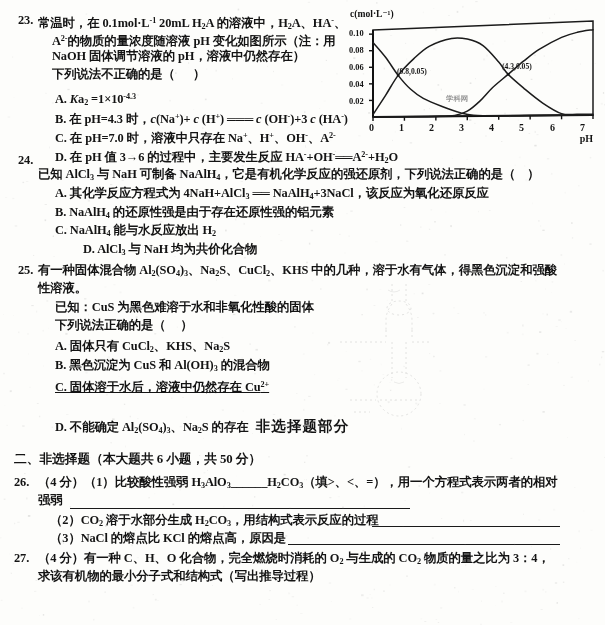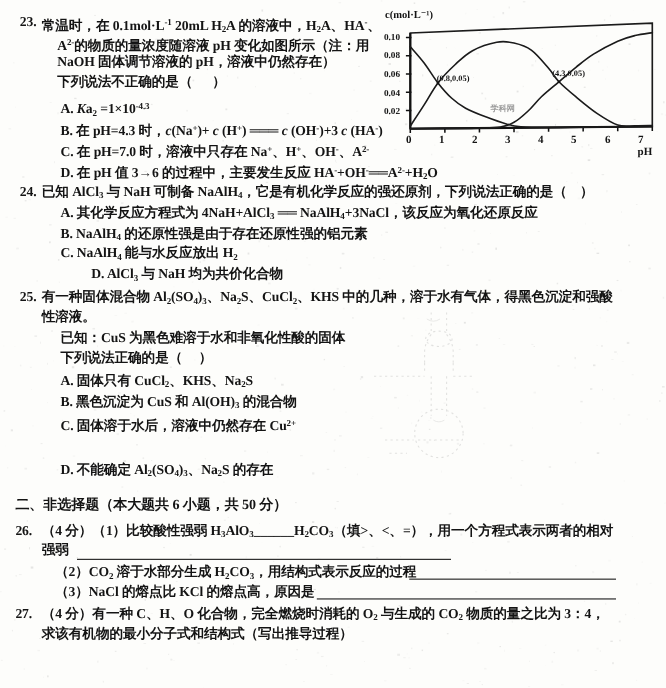--- a/index.html
+++ b/index.html
@@ -125,40 +125,41 @@
         <line x1="244" y1="111.02" x2="244" y2="115.02" stroke="#111" stroke-width="1.4"></line>
         <path d="M24.00,38.43 C26.10,40.90 32.38,47.74 36.57,53.23 C40.76,58.72 44.95,66.00 49.14,71.35 C53.33,76.69 57.52,81.49 61.71,85.32 C65.90,89.15 69.05,91.47 74.29,94.32 C79.52,97.17 86.86,100.01 93.14,102.43 C99.43,104.86 106.76,107.42 112.00,108.89 C117.24,110.37 118.29,110.77 124.57,111.27 C130.86,111.76 140.29,111.82 149.71,111.87 C159.14,111.92 170.67,111.68 181.14,111.59 C191.62,111.49 202.10,111.40 212.57,111.30 C223.05,111.21 238.76,111.07 244.00,111.02" fill="none" stroke="#1b1b1b" stroke-width="1.5" stroke-linecap="round"></path>
         <path d="M24.00,110.51 C26.10,107.32 32.38,97.87 36.57,91.34 C40.76,84.82 44.43,77.46 49.14,71.35 C53.86,65.23 59.62,59.51 64.86,54.63 C70.10,49.75 74.29,45.43 80.57,42.06 C86.86,38.69 96.29,35.57 102.57,34.41 C108.86,33.25 113.05,33.90 118.29,35.09 C123.52,36.29 128.76,37.76 134.00,41.58 C139.24,45.40 145.52,53.22 149.71,58.01 C153.90,62.81 154.95,65.97 159.14,70.36 C163.33,74.74 169.10,79.52 174.86,84.30 C180.62,89.08 187.43,94.82 193.71,99.04 C200.00,103.27 206.81,107.76 212.57,109.65 C218.33,111.53 223.05,110.24 228.29,110.33 C233.52,110.42 241.38,110.22 244.00,110.19" fill="none" stroke="#1b1b1b" stroke-width="1.5" stroke-linecap="round"></path>
         <path d="M24.00,113.00 C29.24,112.95 44.95,112.81 55.43,112.72 C65.90,112.62 78.48,112.65 86.86,112.43 C95.24,112.22 100.48,112.31 105.71,111.44 C110.95,110.56 114.10,109.57 118.29,107.18 C122.48,104.79 126.67,101.03 130.86,97.12 C135.05,93.22 138.71,88.22 143.43,83.75 C148.14,79.29 153.90,74.82 159.14,70.36 C164.38,65.89 169.62,61.15 174.86,56.96 C180.10,52.77 184.29,49.14 190.57,45.22 C196.86,41.29 206.29,36.24 212.57,33.42 C218.86,30.60 223.05,29.59 228.29,28.30 C233.52,27.01 241.38,26.11 244.00,25.68" fill="none" stroke="#1b1b1b" stroke-width="1.5" stroke-linecap="round"></path>
         <circle cx="49.142857142857146" cy="71.34514285714286" r="1.2" fill="#111"></circle>
         <circle cx="159.14285714285714" cy="70.35514285714285" r="1.2" fill="#111"></circle>
       </svg>
   </div>
 
   <div class="q">
-    <span class="line" style="left:18px;top:166px;">24.</span>
+    <span class="line" style="left:18px;top:152px;">24.</span>
     <span class="line" style="left:38px;top:166px;">已知 AlCl<sub>3</sub> 与 NaH 可制备 NaAlH<sub>4</sub>，它是有机化学反应的强还原剂，下列说法正确的是（&nbsp;&nbsp;&nbsp;&nbsp;）</span>
     <span class="opt" style="left:55px;top:185px;">A. 其化学反应方程式为 4NaH+AlCl<sub>3</sub> ══ NaAlH<sub>4</sub>+3NaCl，该反应为氧化还原反应</span>
     <span class="opt" style="left:55px;top:204px;">B. NaAlH<sub>4</sub> 的还原性强是由于存在还原性强的铝元素</span>
     <span class="opt" style="left:55px;top:222px;">C. NaAlH<sub>4</sub> 能与水反应放出 H<sub>2</sub></span>
     <span class="opt" style="left:55px;top:241px;margin-left:28px;">D. AlCl<sub>3</sub> 与 NaH 均为共价化合物</span>
   </div>
 
   <div class="q">
     <span class="line" style="left:18px;top:262px;">25.</span>
     <span class="line" style="left:38px;top:262px;">有一种固体混合物 Al<sub>2</sub>(SO<sub>4</sub>)<sub>3</sub>、Na<sub>2</sub>S、CuCl<sub>2</sub>、KHS 中的几种，溶于水有气体，得黑色沉淀和强酸</span>
     <span class="line" style="left:38px;top:280px;">性溶液。</span>
     <span class="line" style="left:55px;top:299px;">已知：CuS 为黑色难溶于水和非氧化性酸的固体</span>
     <span class="line" style="left:55px;top:317px;">下列说法正确的是（&nbsp;&nbsp;&nbsp;&nbsp;&nbsp;）</span>
     <span class="opt" style="left:55px;top:338px;">A. 固体只有 CuCl<sub>2</sub>、KHS、Na<sub>2</sub>S</span>
     <span class="opt" style="left:55px;top:357px;">B. 黑色沉淀为 CuS 和 Al(OH)<sub>3</sub> 的混合物</span>
-    <span class="opt" style="left:55px;top:376px;">C. 固体溶于水后，溶液中仍然存在 Cu<sup>2+</sup></span>
+    <span class="opt" style="left:55px;top:376px;text-decoration:underline;">C. 固体溶于水后，溶液中仍然存在 Cu<sup>2+</sup></span>
     <span class="opt" style="left:55px;top:403px;margin-top:16px;">D. 不能确定 Al<sub>2</sub>(SO<sub>4</sub>)<sub>3</sub>、Na<sub>2</sub>S 的存在</span>
   </div>
 
+  <div class="heading" style="top:417px;">非选择题部分</div>
 
   <div class="q">
     <span class="line" style="left:14px;top:451px;font-size:12.8px;">二、非选择题（本大题共 6 小题，共 50 分）</span>
   </div>
 
   <div class="q">
     <span class="line" style="left:14px;top:474px;">26.</span>
     <span class="line" style="left:38px;top:474px;">（4 分）（1）比较酸性强弱 H<sub>3</sub>AlO<sub>3</sub>______H<sub>2</sub>CO<sub>3</sub>（填&gt;、&lt;、=），用一个方程式表示两者的相对</span>
     <span class="line" style="left:38px;top:492px;">强弱</span>
     <div class="rule" style="left:70px;top:508px;width:340px;"></div>

